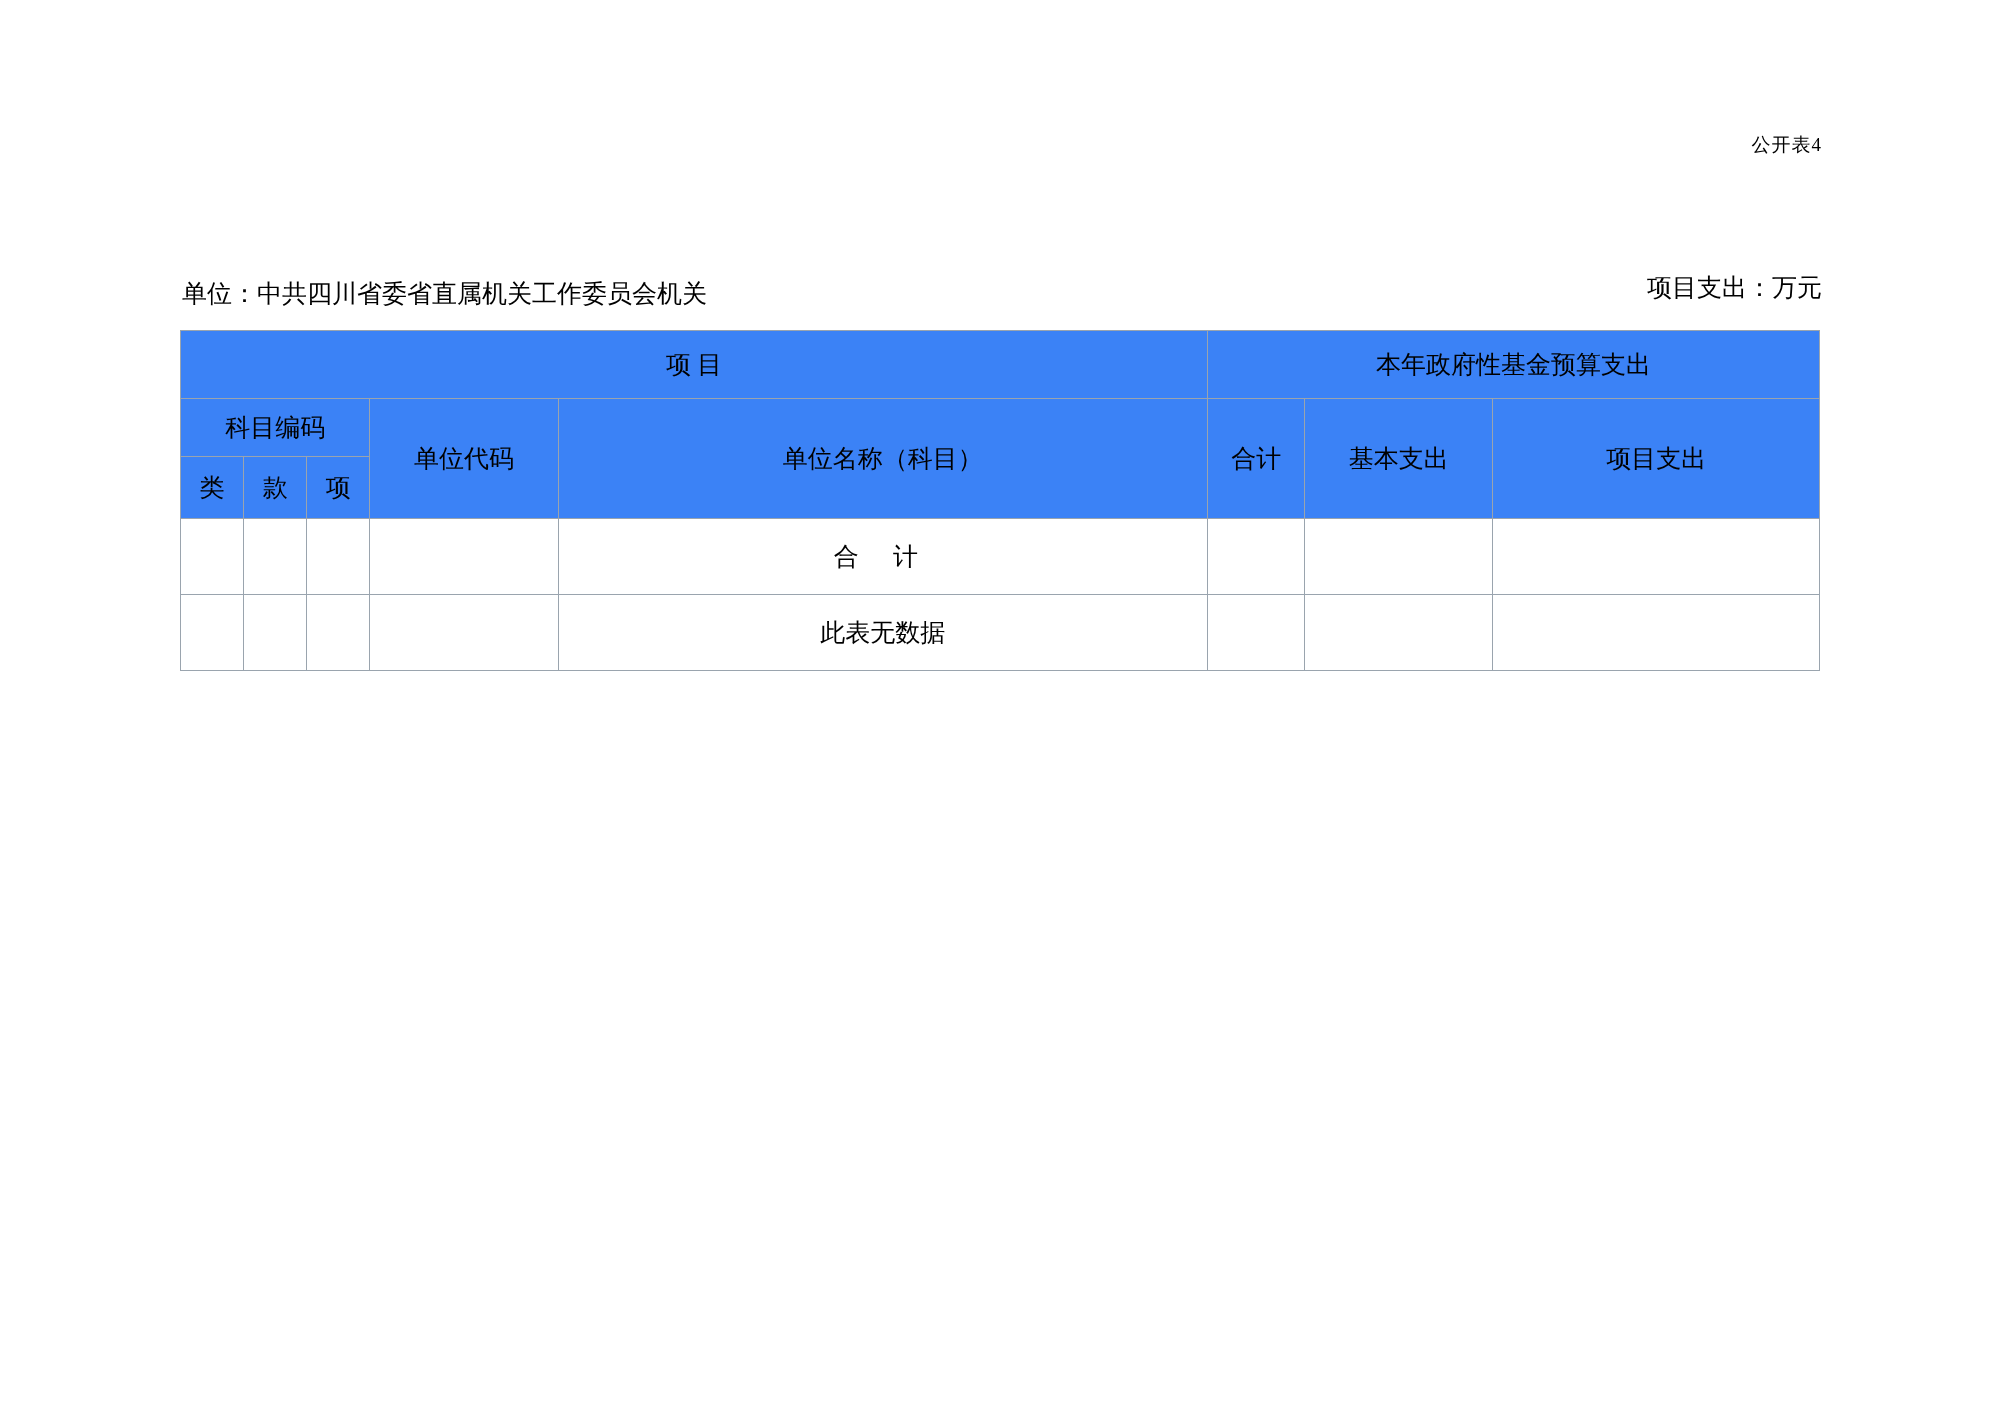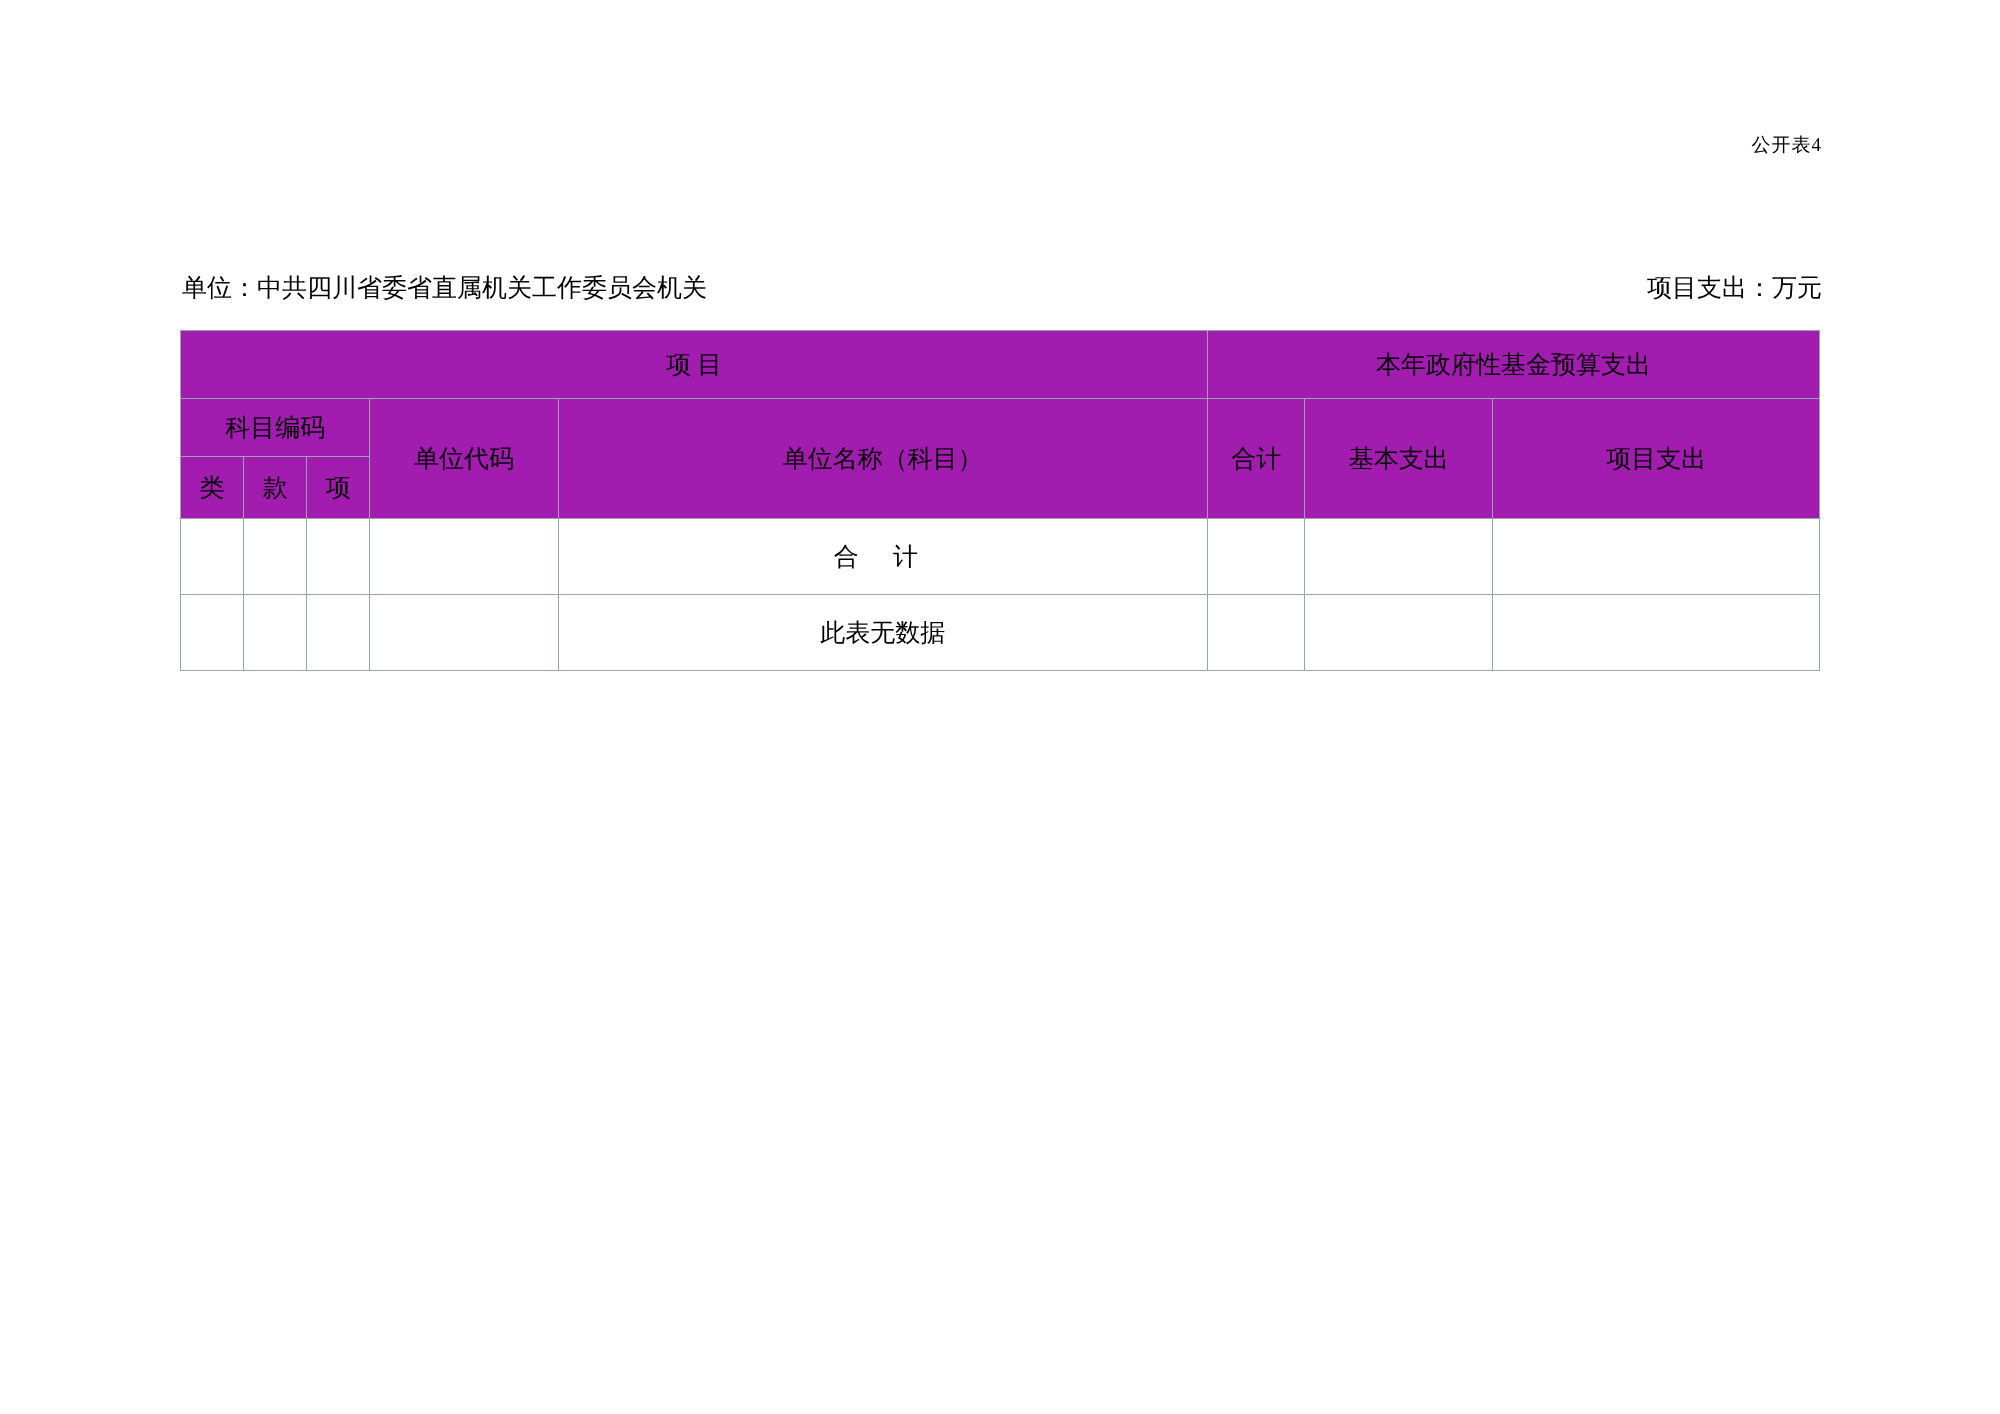--- a/index.html
+++ b/index.html
@@ -47,21 +47,21 @@
     position: absolute;
     left: 182px;
     right: 178px;
     top: 271px;
     height: 34px;
     font-size: 25px;
   }
   .meta-left {
     position: absolute;
     left: 0;
-    top: 0;
+    top: 6px;
     white-space: nowrap;
   }
   .meta-right {
     position: absolute;
     right: 0;
     top: 0;
     white-space: nowrap;
   }
 
   table.budget {
@@ -73,21 +73,21 @@
     table-layout: fixed;
   }
   table.budget td {
     border: 1px solid #9aa4ae;
     text-align: center;
     vertical-align: middle;
     font-size: 25px;
     padding: 0;
   }
   .hdr {
-    background: #a21caf;
+    background: #3b82f6;
   }
   .h-項目 { height: 68px; }
   .h-sub1 { height: 58px; }
   .h-sub2 { height: 62px; }
   .row-body { height: 76px; }
   .wide-space {
     letter-spacing: 14px;
     padding-left: 14px;
   }
   .left-text {

